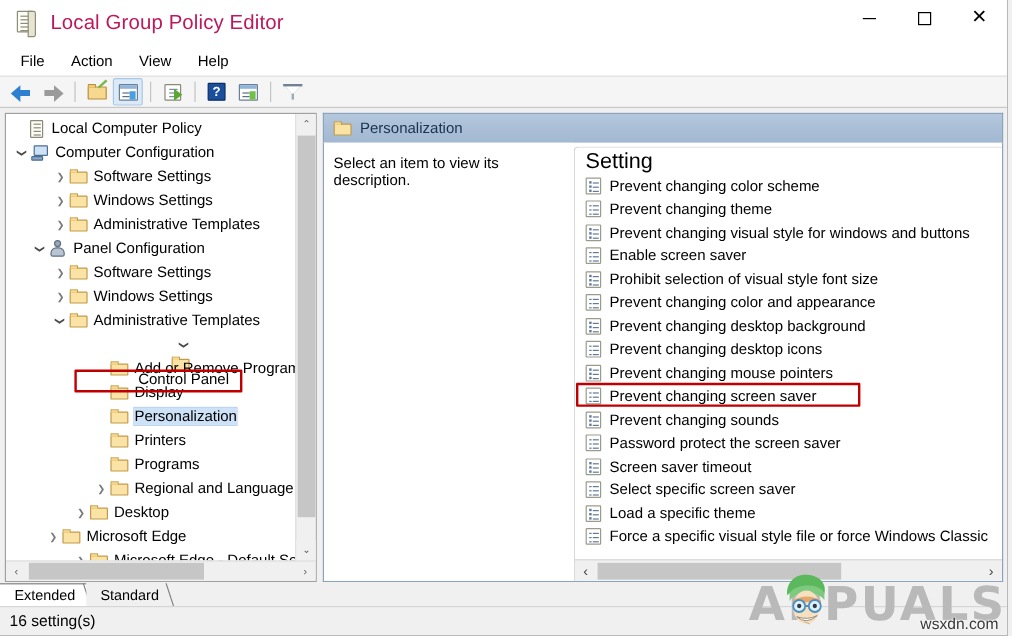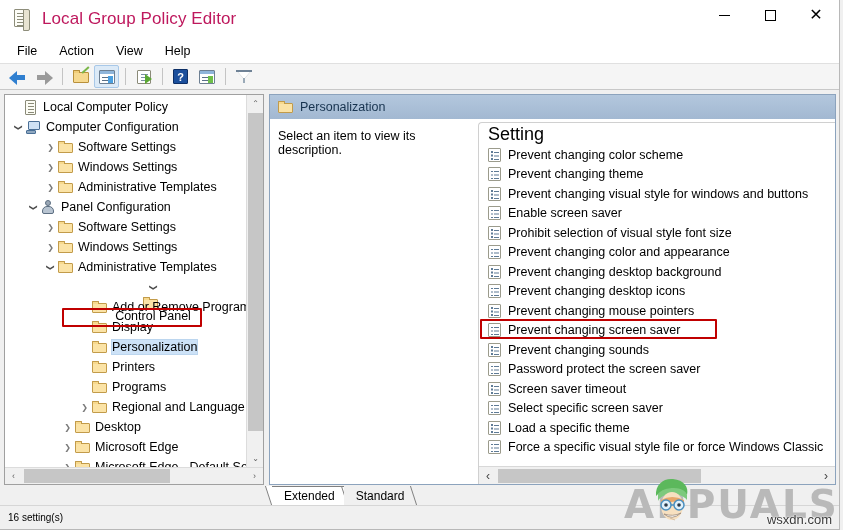--- a/index.html
+++ b/index.html
@@ -448,21 +448,20 @@
     background: #f0f0f0;
     border-top: 1px solid #d8d8d8;
     position: relative; flex: 0 0 auto;
   }
 
   
   .tabstrip {
     height: 20px;
     background: #f0f0f0;
     display: flex; align-items: flex-end;
-    padding-left: 272px;
     flex: 0 0 auto;
     position: relative;
   }
   .vtab {
     height: 19px;
     display: flex; align-items: center;
     font-size: 12px; color: #000;
     padding: 0 9px 0 12px;
     position: relative;
     background: #f0f0f0;
@@ -485,21 +484,21 @@
     height: 1px; background: #808080;
   }
 
   
   .statusbar {
     height: 24px;
     background: #f0f0f0;
     border-top: 1px solid #d6d6d6;
     display: flex; align-items: center;
     padding-left: 8px;
-    font-size: 10px; color: #000;
+    font-size: 13px; color: #000;
     flex: 0 0 auto;
   }
 
   
   .watermark {
     position: absolute;
     left: 624px; top: 478px;
     width: 210px; height: 50px;
     pointer-events: none;
     z-index: 30;
@@ -773,21 +772,21 @@
               <div class="tnode" style="padding-left: 55px;">
                 <span class="exp chev-r"></span>
                 <span class="ti">
                   <span class="f-ico">
                     <span class="fb"></span>
                     <span class="ft"></span>
                   </span>
                 </span>
                 <span class="tl">Desktop</span>
               </div>
-              <div class="tnode" style="padding-left: 55px;">
+              <div class="tnode" style=" margin-left: 32px;">
                 <span class="exp chev-r"></span>
                 <span class="ti">
                   <span class="f-ico">
                     <span class="fb"></span>
                     <span class="ft"></span>
                   </span>
                 </span>
                 <span class="tl">Microsoft Edge</span>
               </div>
               <div class="tnode" style="padding-left: 55px;">

